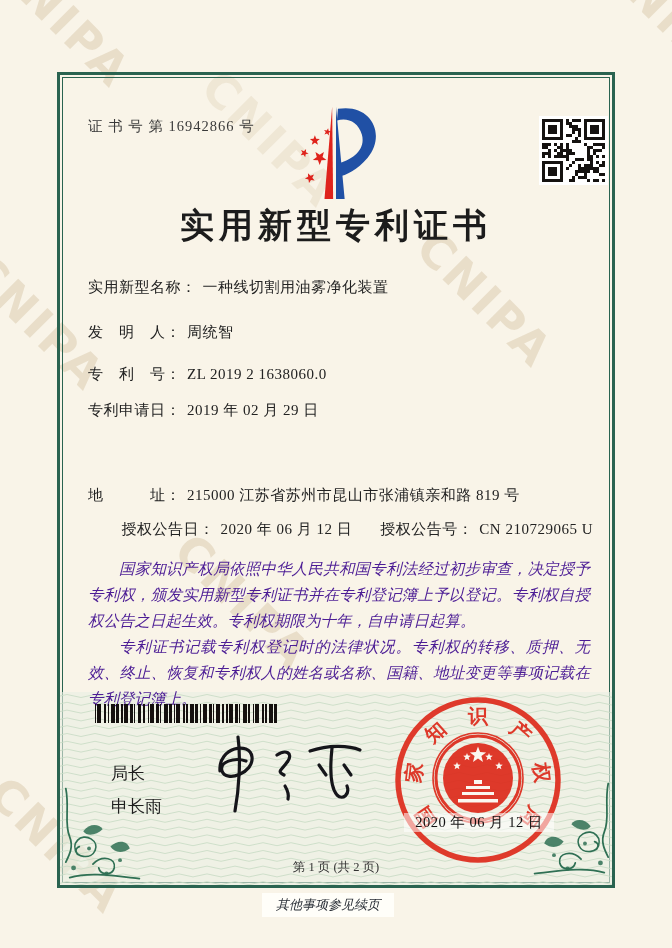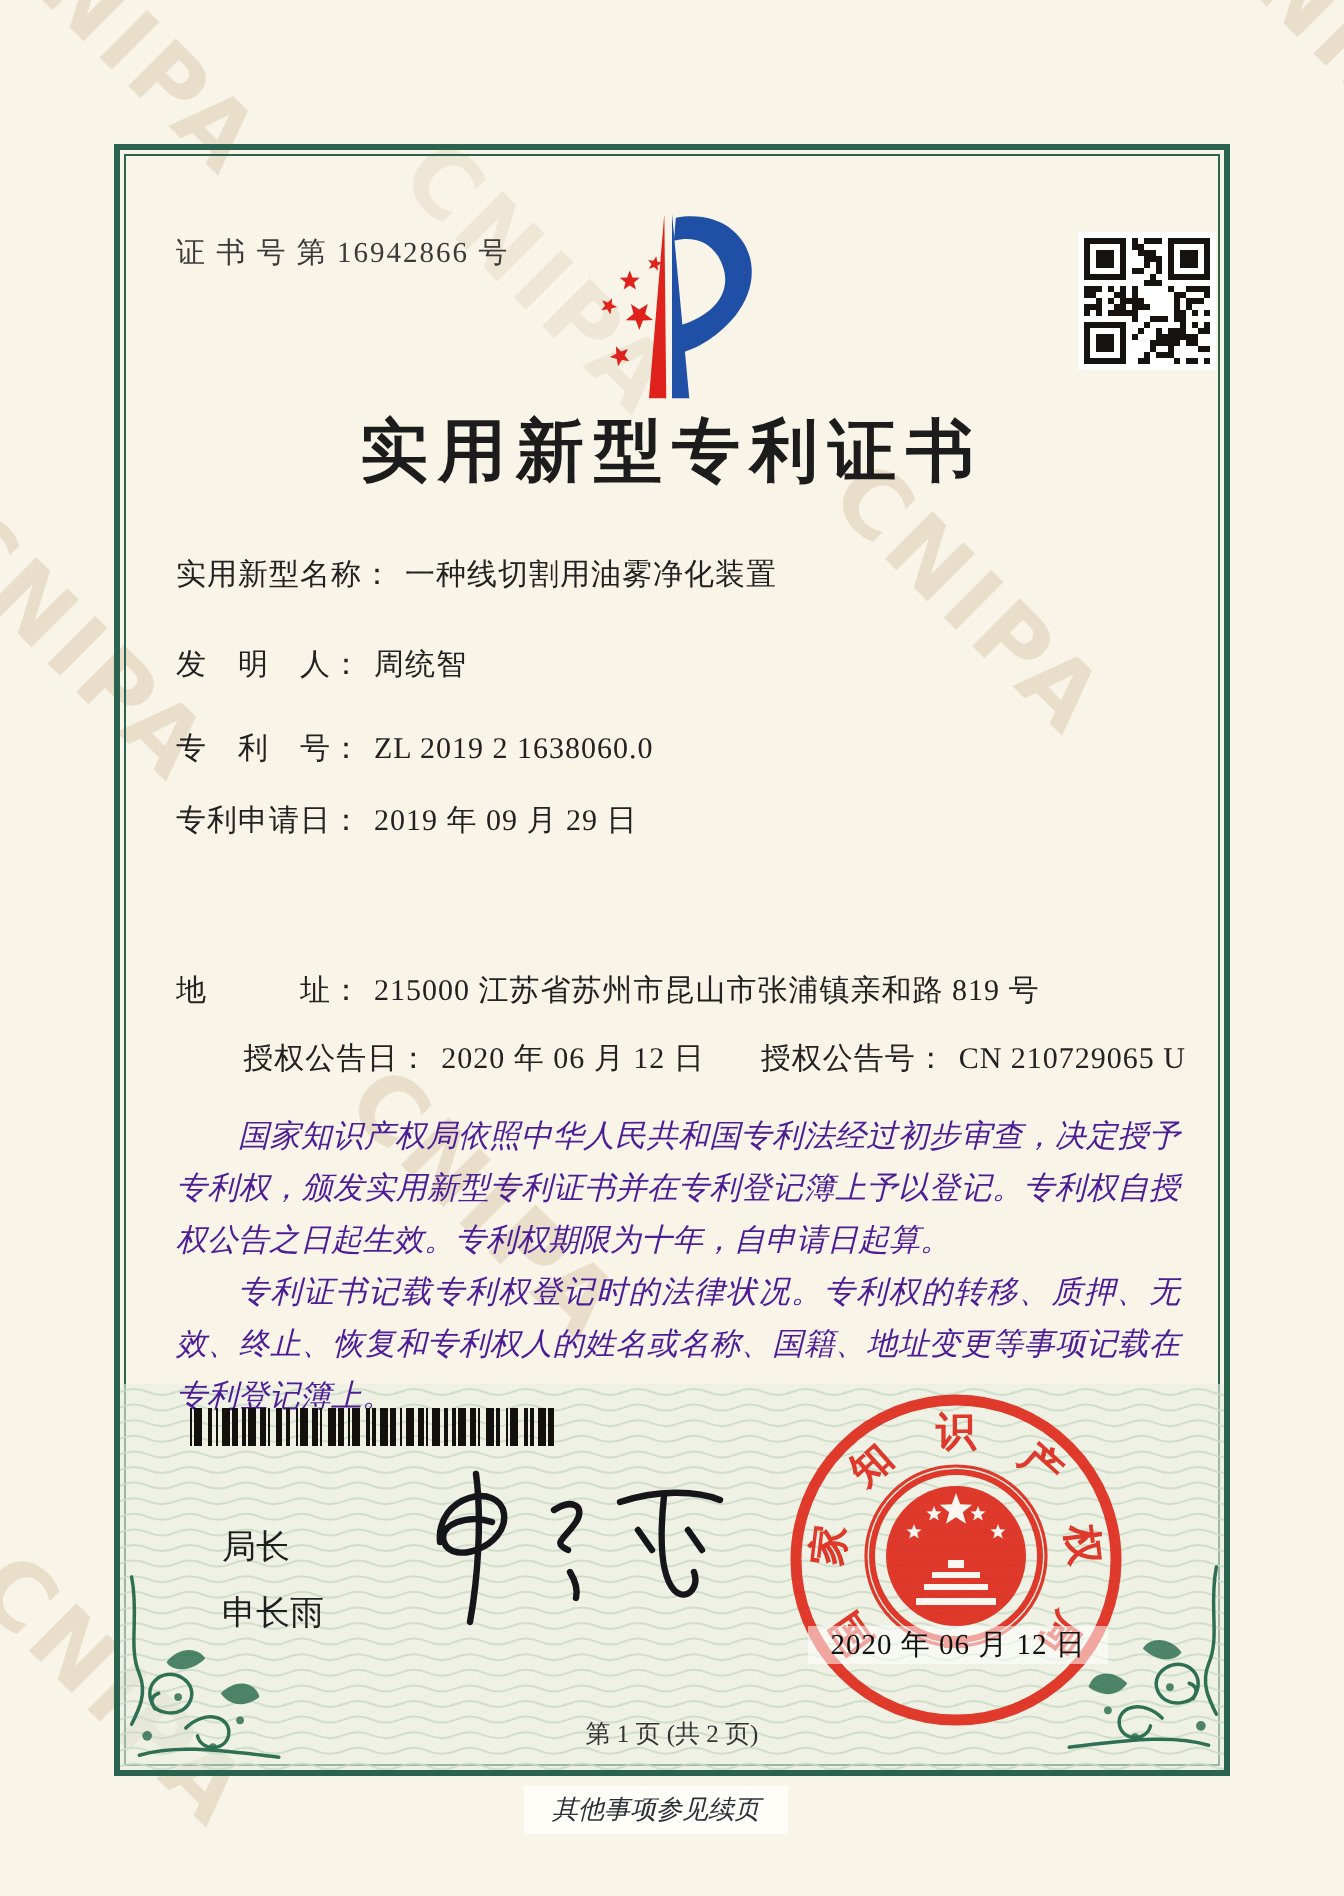--- a/index.html
+++ b/index.html
@@ -247,21 +247,21 @@
   <div class="abs frow" style="top:278px;">
     <span class="lab">实用新型名称：</span><span class="val">一种线切割用油雾净化装置</span>
   </div>
   <div class="abs frow" style="top:323px;">
     <span class="lab">发　明　人：</span><span class="val">周统智</span>
   </div>
   <div class="abs frow" style="top:365px;">
     <span class="lab">专　利　号：</span><span class="val">ZL 2019 2 1638060.0</span>
   </div>
   <div class="abs frow" style="top:401px;">
-    <span class="lab">专利申请日：</span><span class="val">2019 年 09 月 29 日</span>
+    <span class="lab">专利申请日：</span><span class="val">2019 年 02 月 29 日</span>
   </div>
   <div class="abs frow" style="top:486px;">
     <span class="lab">地　　　址：</span><span class="val">215000 江苏省苏州市昆山市张浦镇亲和路 819 号</span>
   </div>
   <div class="abs frow" style="top:520px;text-align:right;">
     <span class="lab">授权公告日：</span><span class="val">2020 年 06 月 12 日</span><span class="lab grant2">授权公告号：</span><span class="val">CN 210729065 U</span>
   </div>
 
   <div class="abs body-text">
     <p>国家知识产权局依照中华人民共和国专利法经过初步审查，决定授予专利权，颁发实用新型专利证书并在专利登记簿上予以登记。专利权自授权公告之日起生效。专利权期限为十年，自申请日起算。</p>

